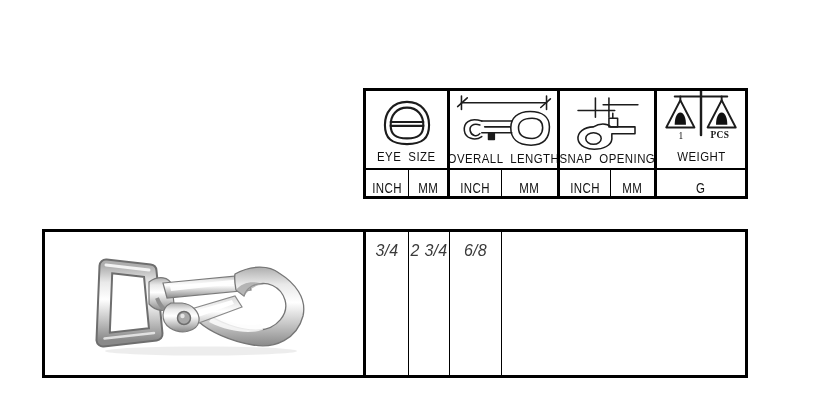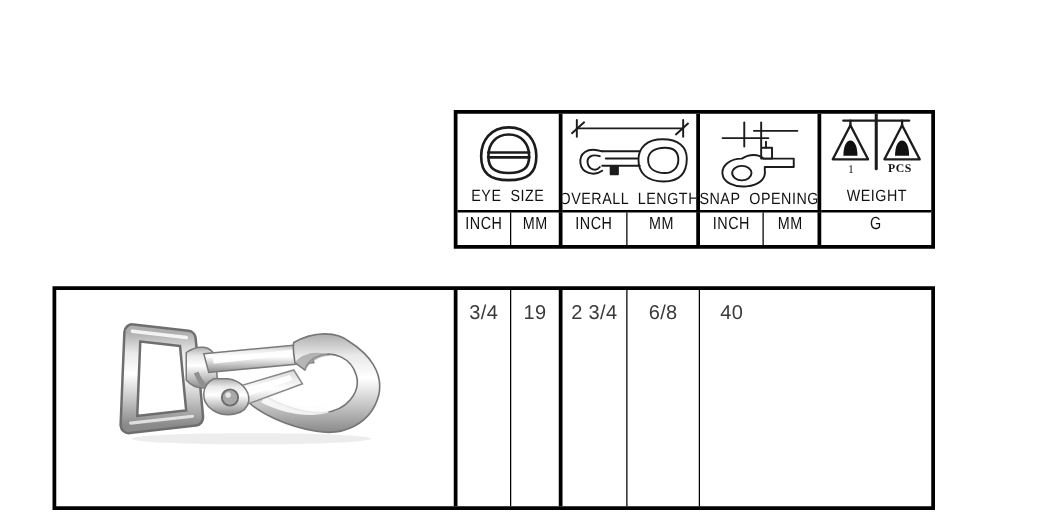--- a/index.html
+++ b/index.html
@@ -37,34 +37,35 @@
   .bthin  { border-right:1.5px solid #000; }
   .bthick { border-right:3px solid #000; }
 
   .glabel {
     font-size:13px; color:#111; line-height:14px;
     letter-spacing:0.5px; word-spacing:4px; white-space:nowrap;
   }
   .cond { display:inline-block; transform:scaleX(0.88); transform-origin:center bottom; }
 
   .ucell {
-    display:flex; align-items:flex-start; justify-content:center;
+    display:flex; align-items:flex-end; justify-content:center;
     font-size:14px; color:#111; white-space:nowrap;
   }
   .ucond { display:inline-block; transform:scaleX(0.82); transform-origin:center; letter-spacing:0.5px; }
 
   
   .spec-data {
     position:absolute; left:42px; top:229px;
-    width:706px; height:179px;
+    width:706px; height:149px;
     border:3px solid #000;
     display:grid;
     grid-template-columns: 321px 43px 41px 52px 58px 51px 46px 88px;
     grid-template-rows: 1fr;
     background:#fff;
+    font-style:italic;
   }
   .vcell {
     display:flex; align-items:flex-start; justify-content:center;
     padding-top:10px;
     font-size:16px; color:#3a3a3a; letter-spacing:0.3px;
     white-space:nowrap;
   }
   .img-cell { position:relative; }
   .product-photo { position:absolute; left:44px; top:20px; }
 
@@ -228,19 +229,17 @@
         <path d="M92,60 L146,44 L153,55 L99,75 Z" fill="url(#chrL)" stroke="#8a8a8a" stroke-width="1.2"></path>
         <path d="M99,61 L143,48 L145,52 L101,68 Z" fill="#ffffff" opacity="0.95"></path>
 
         <path d="M82,51 C72,56 71,69 81,76 C92,83 108,80 110,69 C111,60 103,52 93,51 Z" fill="url(#chr)" stroke="#7a7a7a" stroke-width="1.2"></path>
         <circle cx="95" cy="66" r="6.5" fill="#a9a9a9" stroke="#6d6d6d" stroke-width="1.5"></circle>
         <circle cx="93.5" cy="64" r="2.2" fill="#e6e6e6"></circle>
       </svg>
     </div>
 
     <div class="vcell bthin">3/4</div>
-    <div class="vcell bthick">19</div>
     <div class="vcell bthin">2 3/4</div>
     <div class="vcell bthin">6/8</div>
-    <div class="vcell">40</div>
   </div>
 
 </div>
 
 </body></html>

